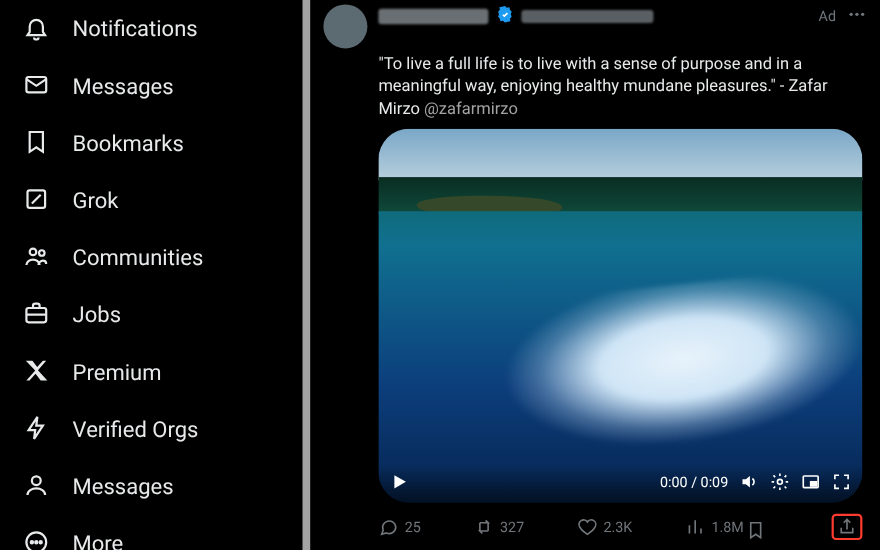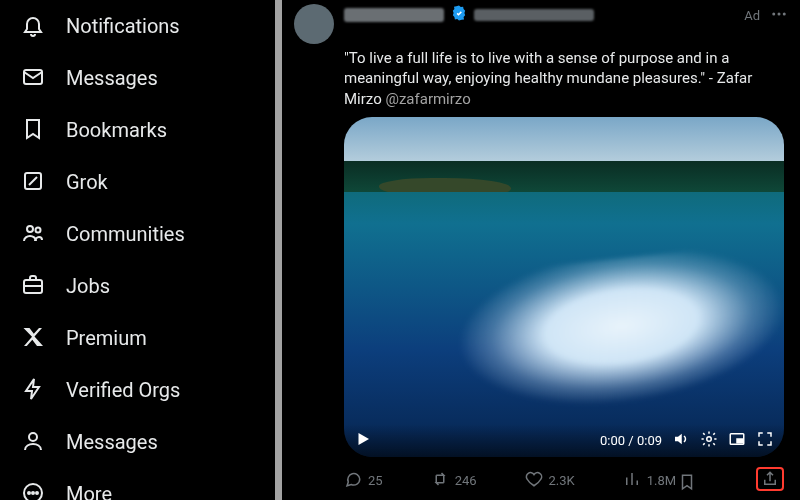--- a/index.html
+++ b/index.html
@@ -279,21 +279,21 @@
         <svg viewBox="0 0 24 24" fill="none" stroke="#71767b" stroke-width="2">
             <path d="M21 12a8 8 0 01-11.3 7.3L4 21l1.7-5A8 8 0 1121 12z"></path>
           </svg>
         <span>25</span>
       </div>
       <div class="action">
         <svg viewBox="0 0 24 24" fill="none" stroke="#71767b" stroke-width="2">
             <path d="M7 7h10l-3-3M17 17H7l3 3"></path>
             <path d="M17 7v10M7 17V7"></path>
           </svg>
-        <span>246</span>
+        <span>327</span>
       </div>
       <div class="action">
         <svg viewBox="0 0 24 24" fill="none" stroke="#71767b" stroke-width="2">
             <path d="M12 21s-7-4.5-9.3-9A5.5 5.5 0 0112 6a5.5 5.5 0 019.3 6c-2.3 4.5-9.3 9-9.3 9z"></path>
           </svg>
         <span>2.3K</span>
       </div>
       <div class="action">
         <svg viewBox="0 0 24 24" fill="none" stroke="#71767b" stroke-width="2">
             <path d="M5 20V10M12 20V4M19 20v-6"></path>

